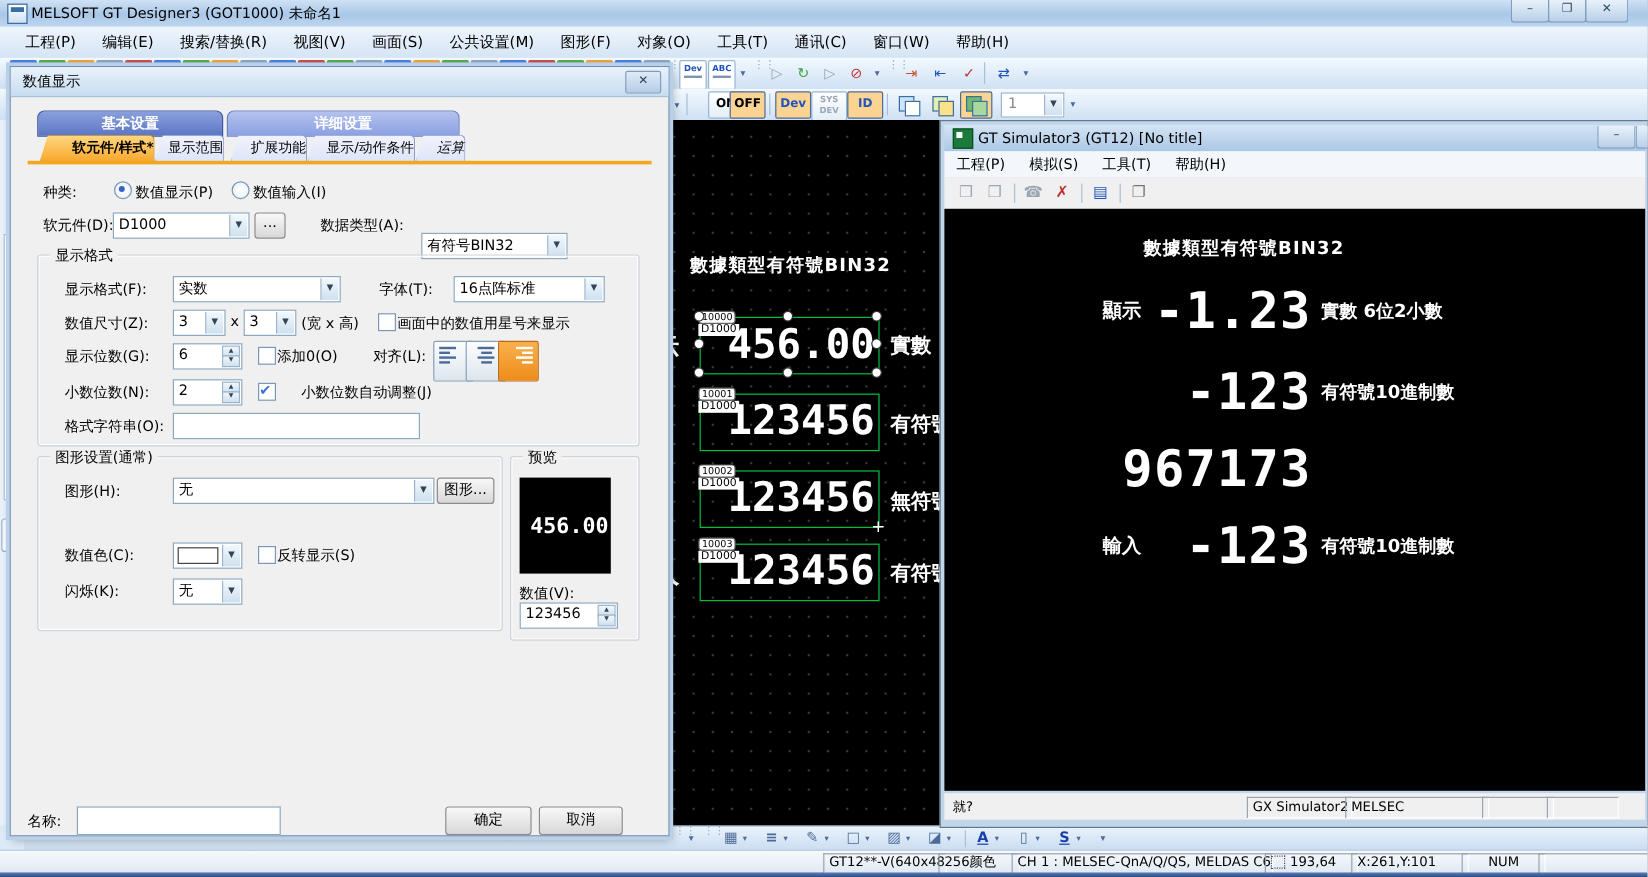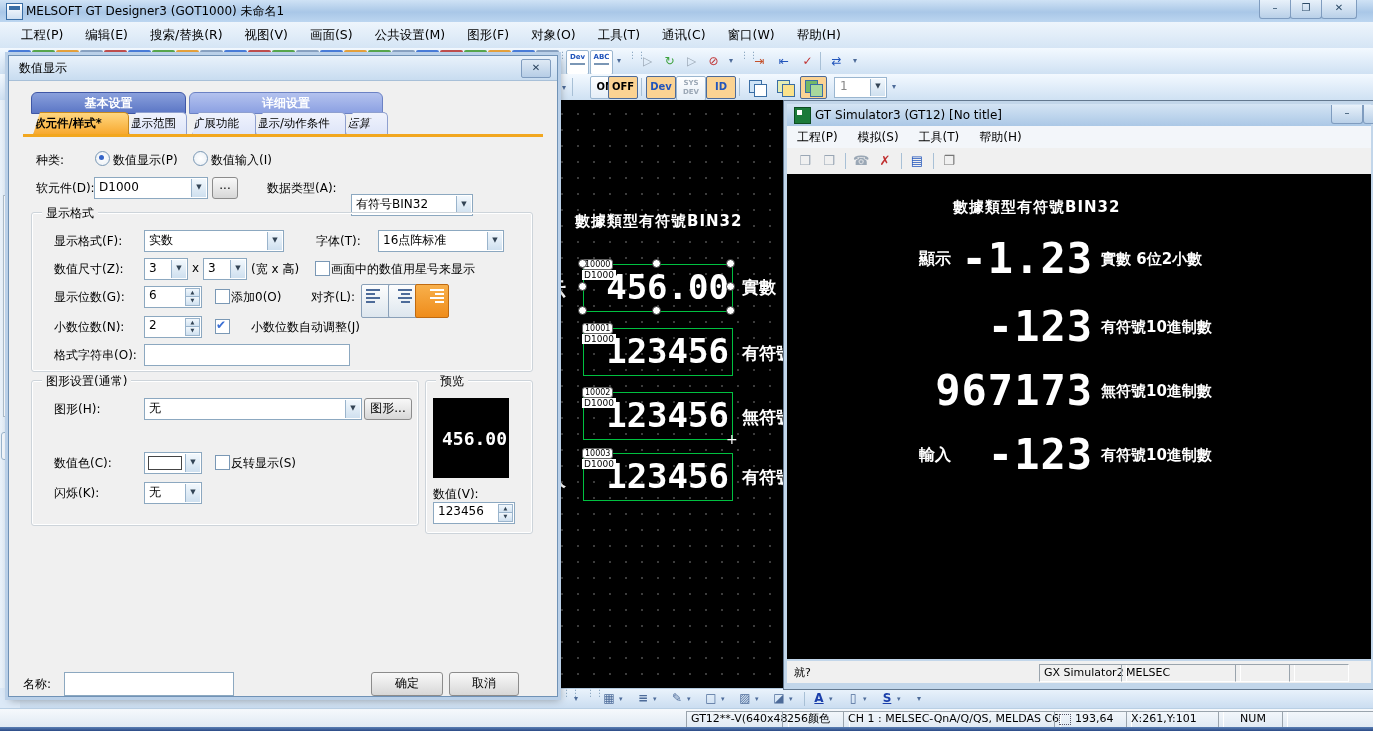--- a/index.html
+++ b/index.html
@@ -62,21 +62,21 @@
   .dockpanel{position:absolute;left:3px;top:95px;width:16px;height:220px;background:#fafcfe;border:1px solid #aebdca;}
 
   
   #dlg{left:8px;top:55px;width:548px;height:640px;background:#f0f0f0;border:1px solid #7092b6;box-shadow:0 0 0 3px #bad0e8,2px 3px 8px rgba(0,0,0,.35);z-index:40;}
   #dlg .dtitle{position:absolute;left:0;top:0;right:0;height:24px;background:linear-gradient(#e9f2fb,#c8dcf0);border-bottom:1px solid #a8c0d8;}
   #dlg .dtitle span{position:absolute;left:10px;top:4px;font-size:12px;}
   .dclose{position:absolute;right:6px;top:3px;width:28px;height:17px;background:linear-gradient(#dfeaf5,#b6cde6);border:1px solid #7f9cbf;border-radius:2px;text-align:center;line-height:15px;font-size:10px;color:#29425c;}
   .gtab{position:absolute;height:20px;color:#fff;font-weight:bold;text-align:center;line-height:20px;border-radius:6px 6px 0 0;font-size:12px;}
   .gtab.basic{background:linear-gradient(#8aa0dc,#5b76c5);border:1px solid #3f57a6;}
   .gtab.detail{background:linear-gradient(#b4c2ee,#8ba0e2);border:1px solid #6c82c4;}
-  .stab{position:absolute;height:22px;text-align:left;line-height:21px;font-size:11.5px;border:1px solid #8fa0cf;border-bottom:none;border-radius:5px 5px 0 0;background:linear-gradient(#f0f3fd,#dde4f8);clip-path:polygon(7px 0,100% 0,100% 100%,0 100%);}
+  .stab{position:absolute;height:22px;text-align:right;line-height:21px;font-size:11.5px;border:1px solid #8fa0cf;border-bottom:none;border-radius:5px 5px 0 0;background:linear-gradient(#f0f3fd,#dde4f8);clip-path:polygon(7px 0,100% 0,100% 100%,0 100%);}
   .stab.active{background:linear-gradient(#ffd780,#f7a72c);border-color:#c68a1f;font-weight:bold;}
   .orangeline{position:absolute;height:3px;background:#f2a71f;}
   .lb{position:absolute;font-size:12px;white-space:nowrap;}
   .grp{position:absolute;border:1px solid #cdd4da;border-radius:3px;box-shadow:inset 0 0 0 1px #fff;}
   .grp>b{position:absolute;left:10px;top:-8px;background:#f0f0f0;padding:0 4px;font-weight:normal;font-size:12px;}
   .combo{position:absolute;height:20px;background:#fff;border:1px solid #8ca8c0;line-height:18px;}
   .combo .cv{position:absolute;left:4px;top:0;right:17px;overflow:hidden;}
   .combo .arr{position:absolute;right:1px;top:1px;bottom:1px;width:14px;background:linear-gradient(#f2f8fd,#cfe0ef);border-left:1px solid #9ab4cc;font-size:7px;text-align:center;line-height:16px;color:#345;}
   .tin{position:absolute;height:20px;background:#fff;border:1px solid #8ca8c0;line-height:18px;padding:0 4px;}
   .spin{position:absolute;height:20px;background:#fff;border:1px solid #8ca8c0;}
@@ -505,21 +505,20 @@
         <span class="sf">實數 6位2小數</span>
       </div>
       <div class="srow" style="top:128px;">
         <span class="pf"></span>
         <span class="bv">-123</span>
         <span class="sf">有符號10進制數</span>
       </div>
       <div class="srow" style="top:192px;">
         <span class="pf"></span>
         <span class="bv">967173</span>
-        <span class="sf">無符號10進制數</span>
       </div>
       <div class="srow" style="top:256px;">
         <span class="pf">輸入</span>
         <span class="bv">-123</span>
         <span class="sf">有符號10進制數</span>
       </div>
     </div>
     <div class="sstatus">
       <div class="seg sseg nw" style="left:2px;width:245px;border-color:transparent;">就?</div>
       <div class="seg sseg nw" style="left:252px;width:78px;">GX Simulator2</div>

